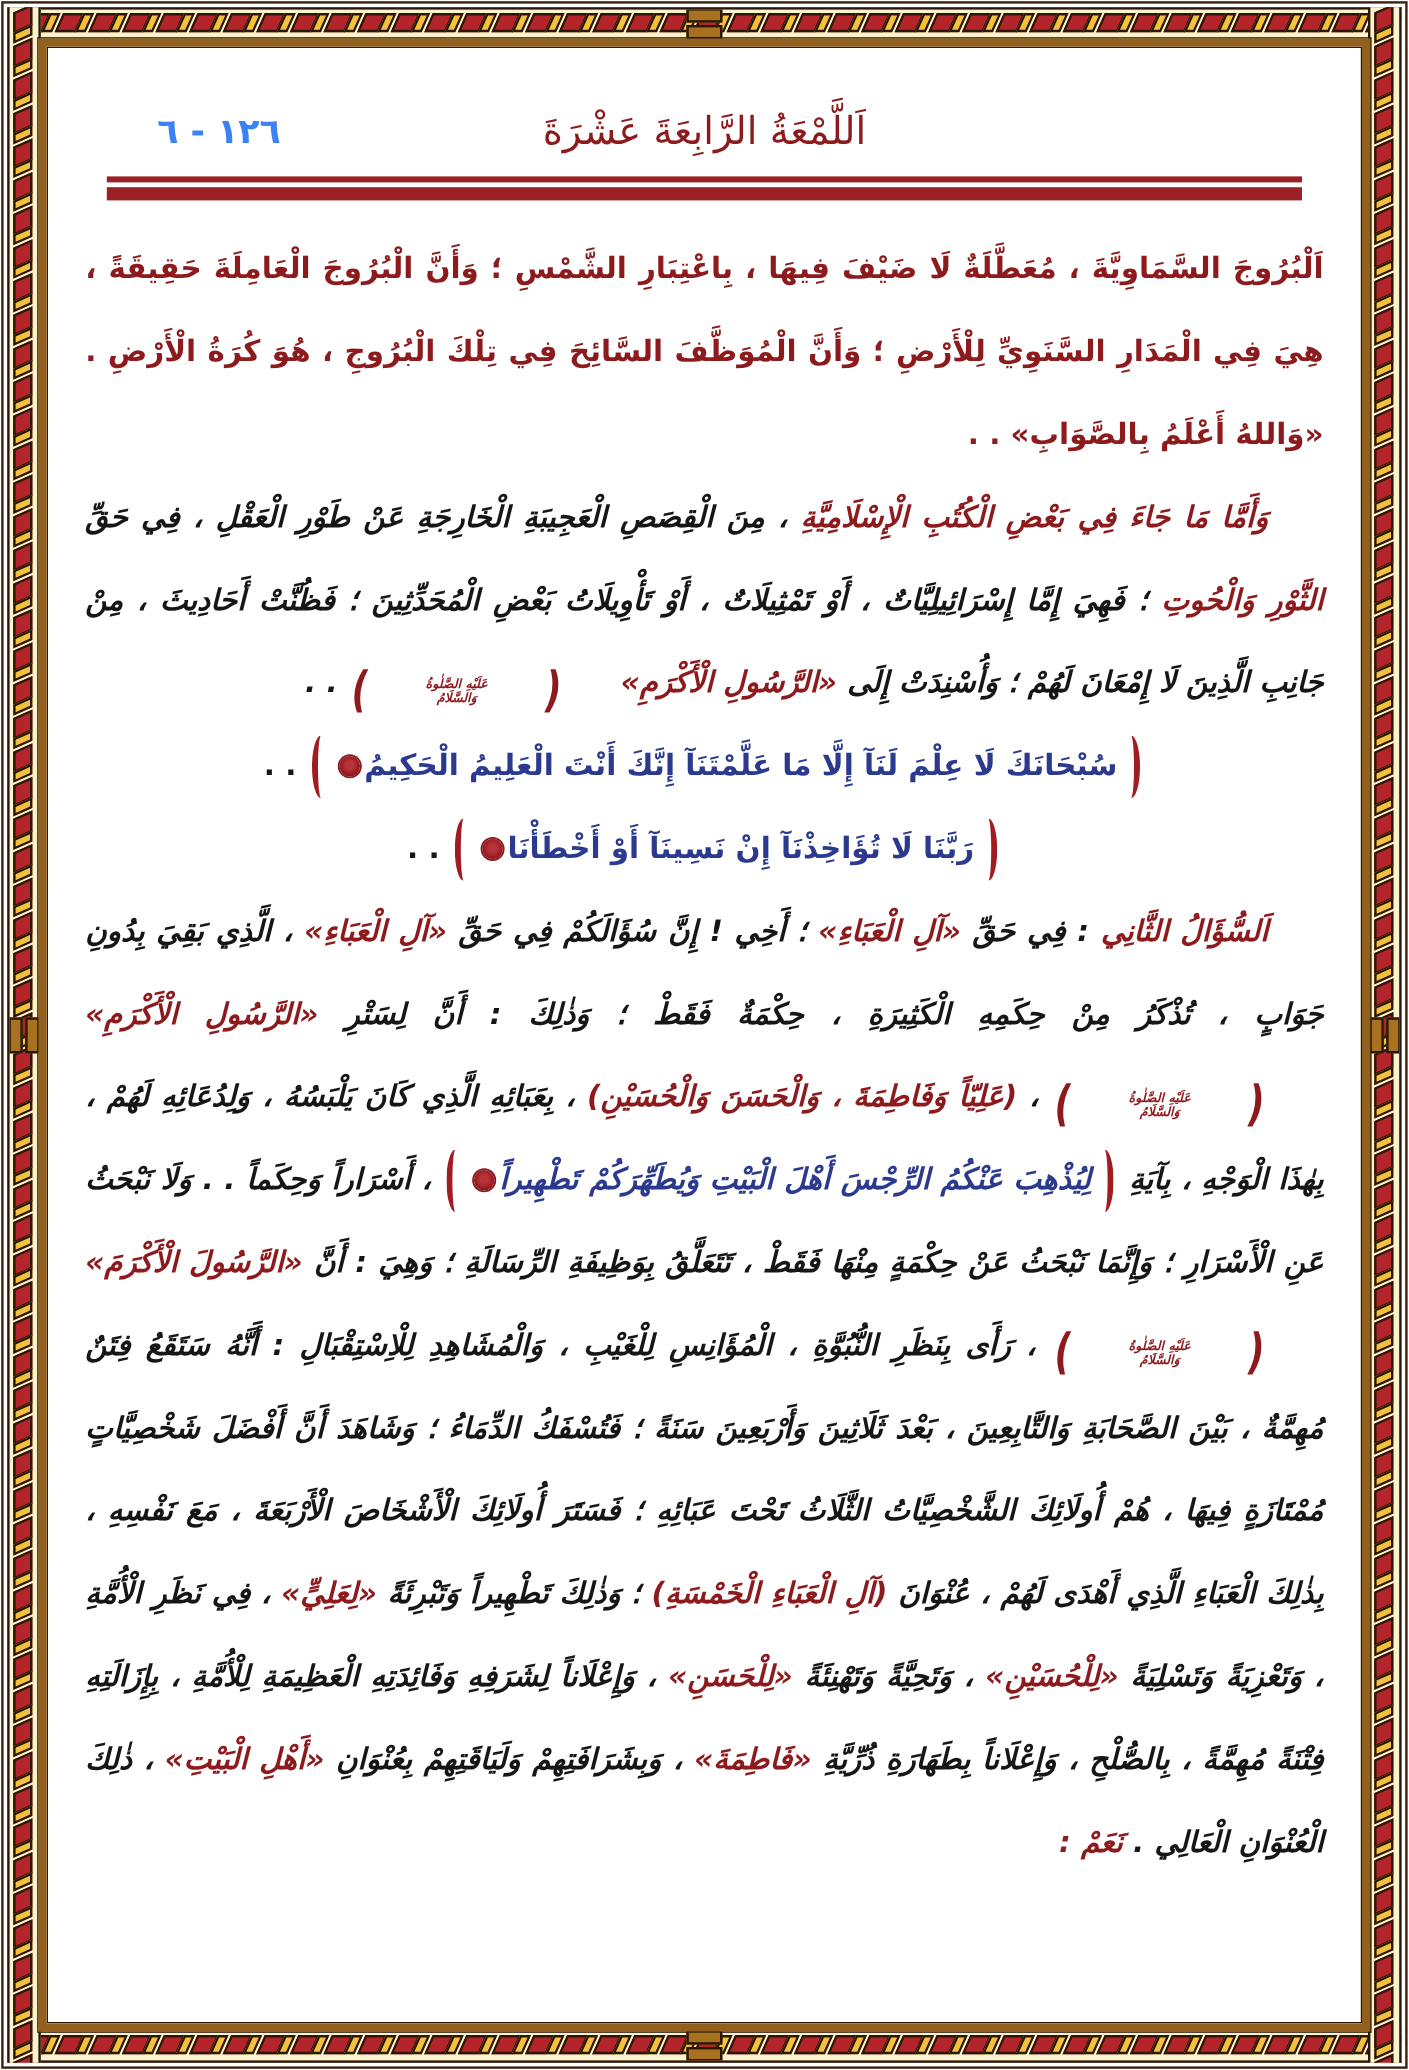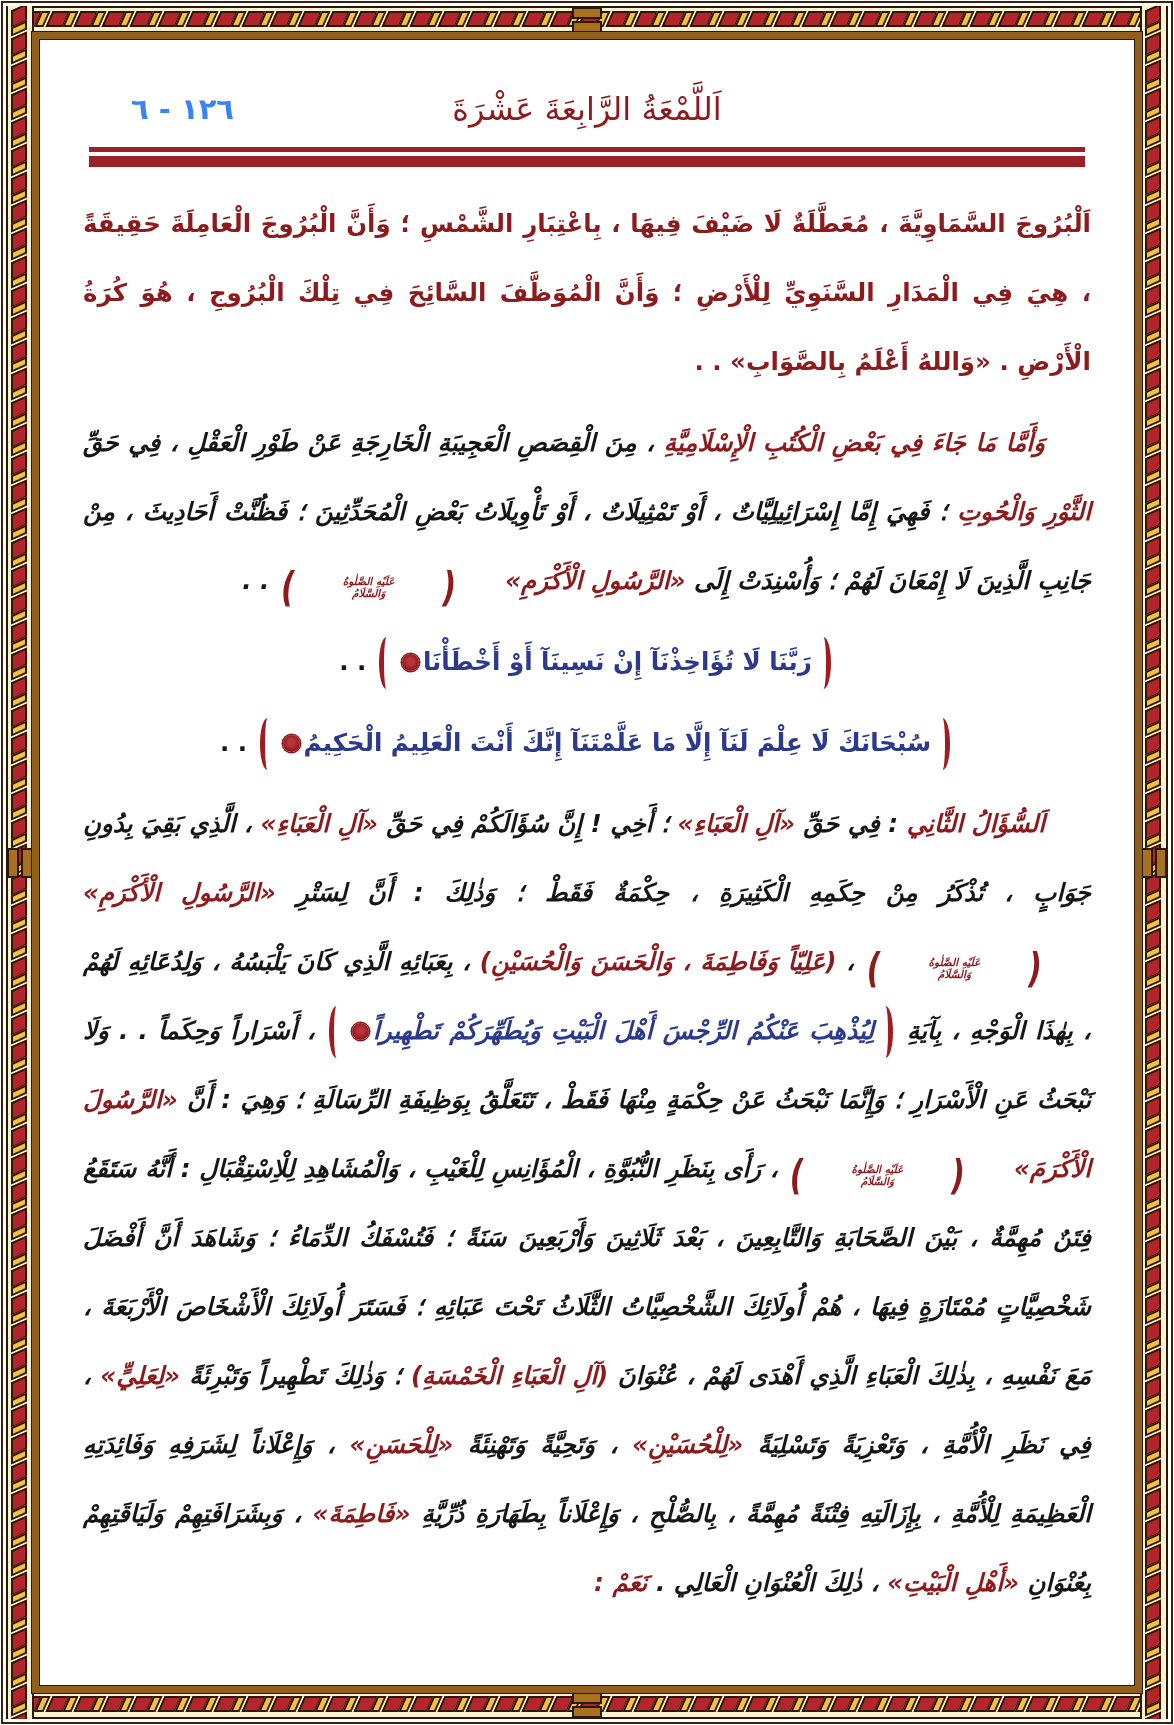--- a/index.html
+++ b/index.html
@@ -49,21 +49,21 @@
   
   .page-indicator{left:12px;}
   .rule-wrap{margin:10px 18px 0 18px;}
   .rule-a{height:5px;background:#9b2127;}
   .rule-b{height:11px;background:#9b2127;margin-top:4px;}
   .body-text{
     margin-top:22px;
     font-size:24.5px;font-weight:bold;color:#161616;
     line-height:69px;text-align:justify;
   }
-  .para{margin:12px;}
+  .para{margin:0;}
   .para.indent{text-indent:46px;font-style:italic;}
   .para.center{text-align:center;text-indent:0;}
   .seg-red{color:#8d1b1e;}
   .seg-blue{color:#2b3a8e;}
   .seg-black{color:#161616;}
   
   .stamp{display:inline-flex;align-items:center;color:#8d1b1e;vertical-align:-8px;margin:0 3px;}
   .stamp .sp{font-size:30px;font-weight:bold;line-height:1;transform:scaleY(1.35);}
   .stamp .stx{display:inline-flex;flex-direction:column;font-size:10.5px;line-height:12px;text-align:center;padding:0 2px;font-weight:bold;}
   
@@ -316,22 +316,22 @@
     <div class="body-text" id="body-text">
         <div class="para justify"><span class="seg-red">اَلْبُرُوجَ السَّمَاوِيَّةَ ، مُعَطَّلَةٌ لَا ضَيْفَ فِيهَا ، بِاعْتِبَارِ الشَّمْسِ ؛ وَأَنَّ الْبُرُوجَ الْعَامِلَةَ حَقِيقَةً ، هِيَ فِي الْمَدَارِ السَّنَوِيِّ لِلْأَرْضِ ؛ وَأَنَّ الْمُوَظَّفَ السَّائِحَ فِي تِلْكَ الْبُرُوجِ ، هُوَ كُرَةُ الْأَرْضِ . «وَاللهُ أَعْلَمُ بِالصَّوَابِ» . .</span></div>
         <div class="para justify indent"><span class="seg-red">وَأَمَّا مَا جَاءَ فِي بَعْضِ الْكُتُبِ الْإِسْلَامِيَّةِ</span><span class="seg-black"> ، مِنَ الْقِصَصِ الْعَجِيبَةِ الْخَارِجَةِ عَنْ طَوْرِ الْعَقْلِ ، فِي حَقِّ </span><span class="seg-red">الثَّوْرِ وَالْحُوتِ</span><span class="seg-black"> ؛ فَهِيَ إِمَّا إِسْرَائِيلِيَّاتٌ ، أَوْ تَمْثِيلَاتٌ ، أَوْ تَأْوِيلَاتُ بَعْضِ الْمُحَدِّثِينَ ؛ فَظُنَّتْ أَحَادِيثَ ، مِنْ جَانِبِ الَّذِينَ لَا إِمْعَانَ لَهُمْ ؛ وَأُسْنِدَتْ إِلَى </span><span class="seg-red">«الرَّسُولِ الْأَكْرَمِ»</span><span class="stamp">
             <span class="sp">(</span>
             <span class="stx">
               <span>عَلَيْهِ الصَّلٰوةُ</span>
               <span>وَالسَّلَامُ</span>
             </span>
             <span class="sp">)</span>
           </span><span class="seg-black"> . .</span></div>
+        <div class="para center"><span class="vop"></span><span class="seg-blue">سُبْحَانَكَ لَا عِلْمَ لَنَآ إِلَّا مَا عَلَّمْتَنَآ إِنَّكَ أَنْتَ الْعَلِيمُ الْحَكِيمُ</span><span class="rosette"></span><span class="vcl"></span><span class="seg-black"> . .</span></div>
         <div class="para center"><span class="vop"></span><span class="seg-blue">رَبَّنَا لَا تُؤَاخِذْنَآ إِنْ نَسِينَآ أَوْ أَخْطَأْنَا</span><span class="rosette"></span><span class="vcl"></span><span class="seg-black"> . .</span></div>
-        <div class="para center"><span class="vop"></span><span class="seg-blue">سُبْحَانَكَ لَا عِلْمَ لَنَآ إِلَّا مَا عَلَّمْتَنَآ إِنَّكَ أَنْتَ الْعَلِيمُ الْحَكِيمُ</span><span class="rosette"></span><span class="vcl"></span><span class="seg-black"> . .</span></div>
         <div class="para justify indent"><span class="seg-red">اَلسُّؤَالُ الثَّانِي</span><span class="seg-black"> : فِي حَقِّ </span><span class="seg-red">«آلِ الْعَبَاءِ»</span><span class="seg-black"> ؛ أَخِي ! إِنَّ سُؤَالَكُمْ فِي حَقِّ </span><span class="seg-red">«آلِ الْعَبَاءِ»</span><span class="seg-black"> ، الَّذِي بَقِيَ بِدُونِ جَوَابٍ ، تُذْكَرُ مِنْ حِكَمِهِ الْكَثِيرَةِ ، حِكْمَةٌ فَقَطْ ؛ وَذٰلِكَ : أَنَّ لِسَتْرِ </span><span class="seg-red">«الرَّسُولِ الْأَكْرَمِ»</span><span class="stamp">
             <span class="sp">(</span>
             <span class="stx">
               <span>عَلَيْهِ الصَّلٰوةُ</span>
               <span>وَالسَّلَامُ</span>
             </span>
             <span class="sp">)</span>
           </span><span class="seg-black"> ، </span><span class="seg-red">(عَلِيّاً وَفَاطِمَةَ ، وَالْحَسَنَ وَالْحُسَيْنِ)</span><span class="seg-black"> ، بِعَبَائِهِ الَّذِي كَانَ يَلْبَسُهُ ، وَلِدُعَائِهِ لَهُمْ ، بِهٰذَا الْوَجْهِ ، بِآيَةِ </span><span class="vop"></span><span class="seg-blue">لِيُذْهِبَ عَنْكُمُ الرِّجْسَ أَهْلَ الْبَيْتِ وَيُطَهِّرَكُمْ تَطْهِيراً</span><span class="rosette"></span><span class="vcl"></span><span class="seg-black"> ، أَسْرَاراً وَحِكَماً . . وَلَا نَبْحَثُ عَنِ الْأَسْرَارِ ؛ وَإِنَّمَا نَبْحَثُ عَنْ حِكْمَةٍ مِنْهَا فَقَطْ ، تَتَعَلَّقُ بِوَظِيفَةِ الرِّسَالَةِ ؛ وَهِيَ : أَنَّ </span><span class="seg-red">«الرَّسُولَ الْأَكْرَمَ»</span><span class="stamp">
             <span class="sp">(</span>
             <span class="stx">

